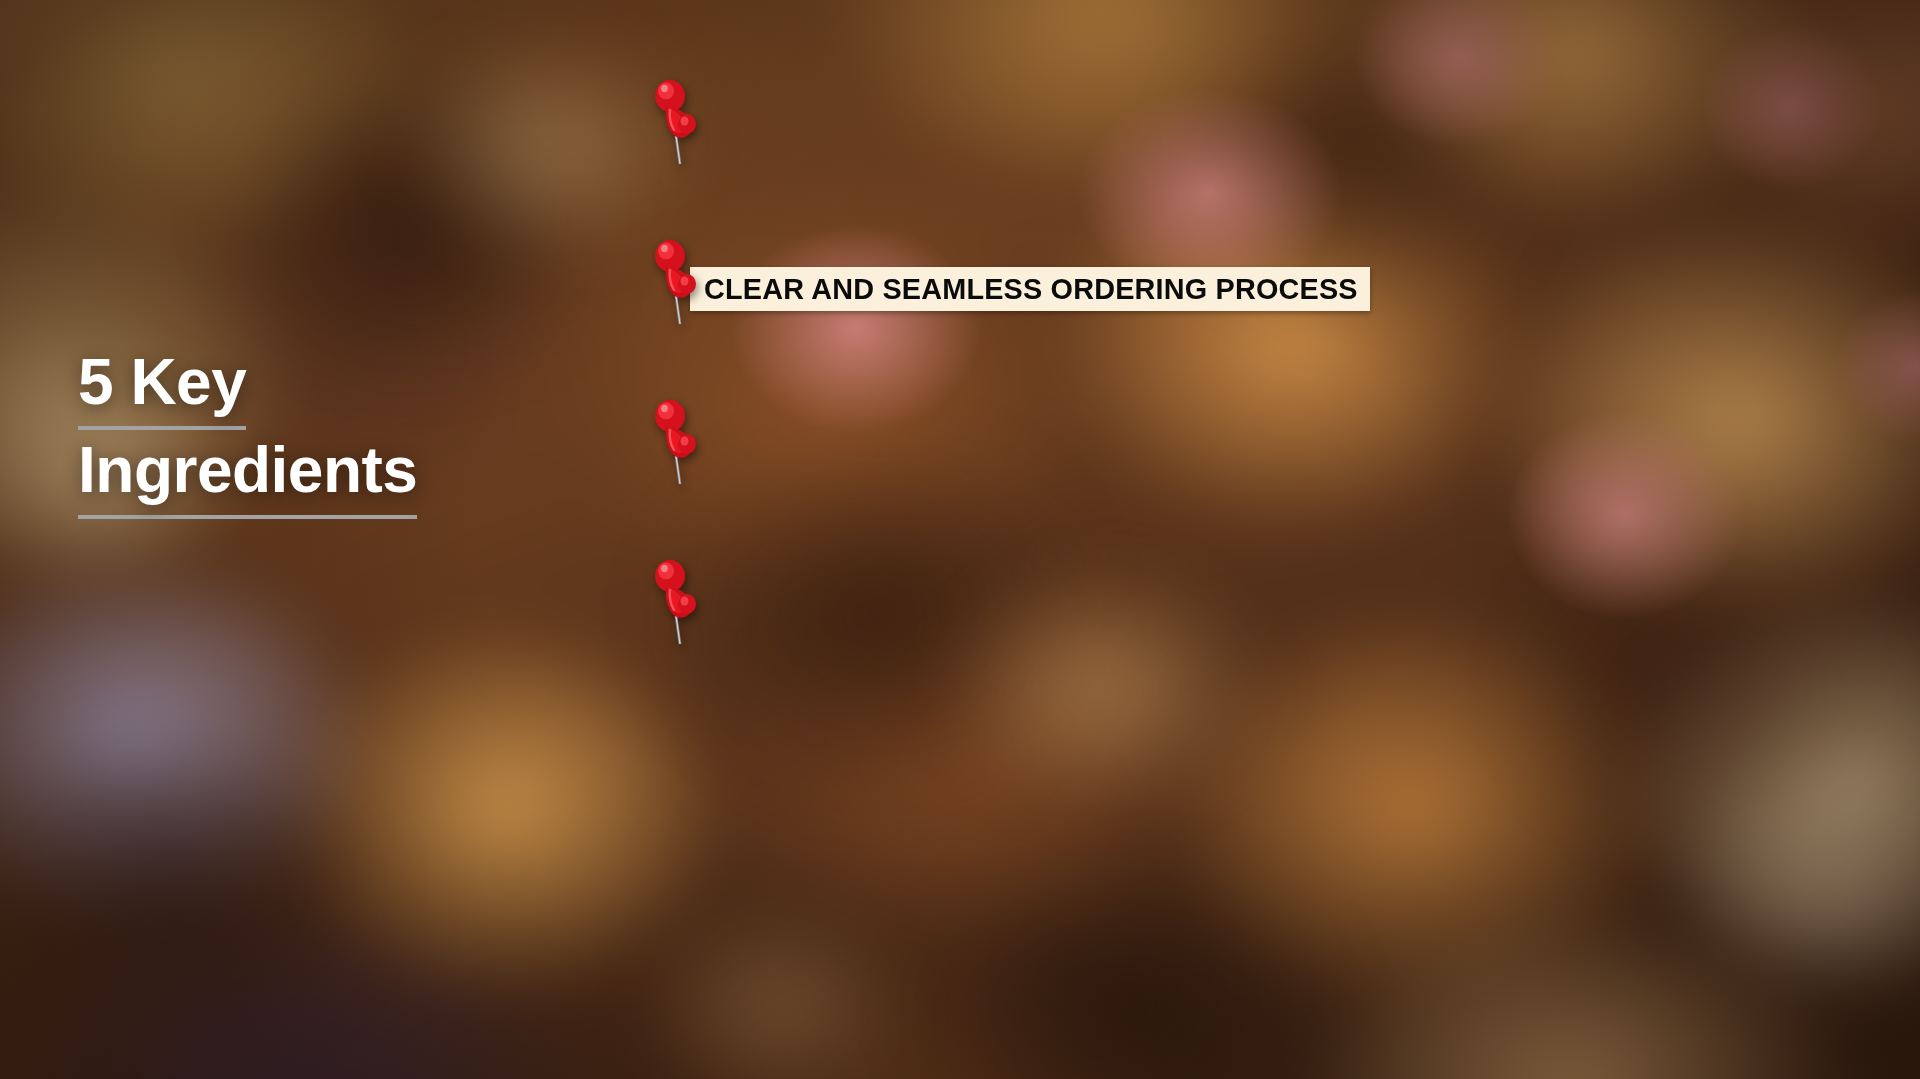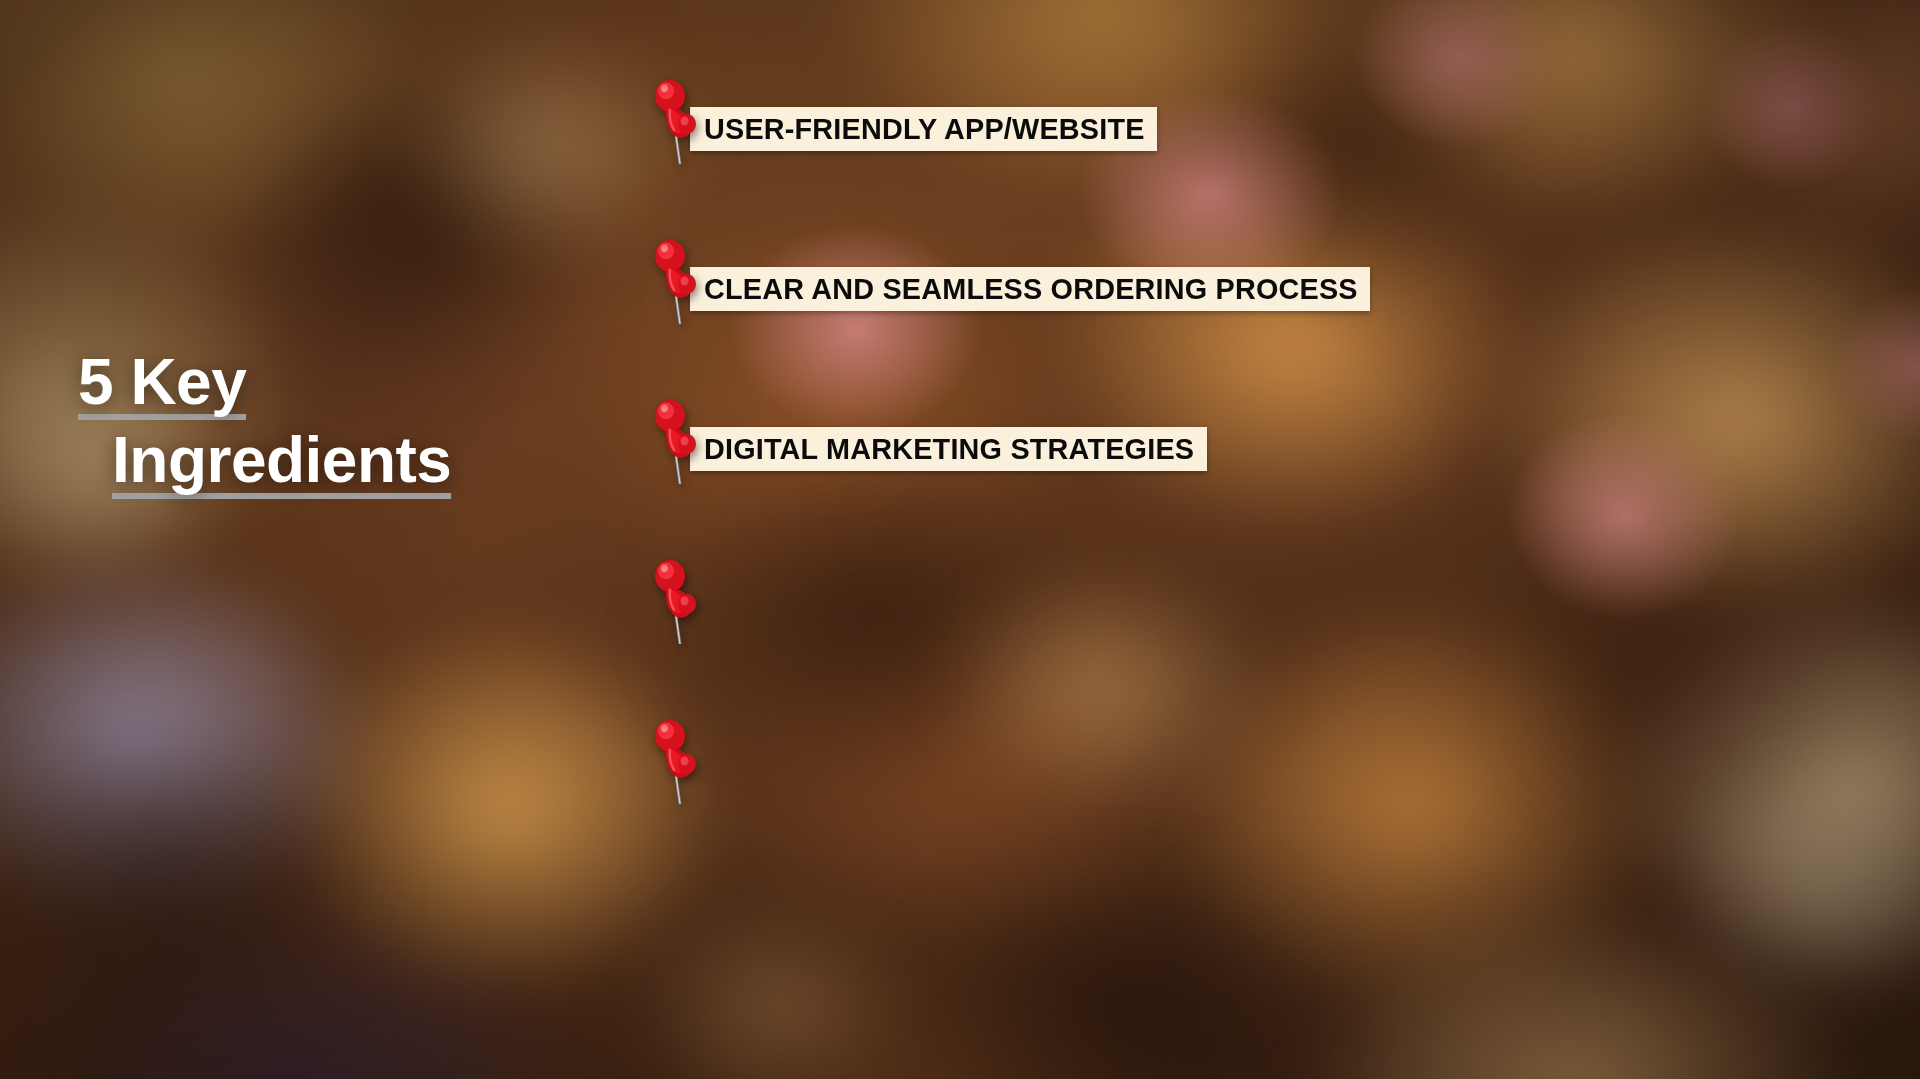--- a/index.html
+++ b/index.html
@@ -110,24 +110,24 @@
     font-family:"Liberation Sans", sans-serif;
     font-weight:700;
     font-size:64px;
     line-height:0.96;
     letter-spacing:-0.5px;
     white-space:nowrap;
     text-shadow:0 3px 18px rgba(0,0,0,.45);
   }
   .title-line .ul{
     display:inline-block;
-    border-bottom:6px solid #a3a3a3;
-    padding-bottom:1px;
-  }
-  .title-line-2{ margin-top:10px;margin-left:34px; }
+    border-bottom:4px solid #a3a3a3;
+    padding-bottom:13px;
+  }
+  .title-line-2{ margin-top:10px; }
 
   
   .list{
     position:absolute;
     left:646px; top:96px;
     width:1240px;
     z-index:6;
   }
   .list-item{
     position:relative;
@@ -195,60 +195,40 @@
         <path d="M30 62 L34 90" stroke="#d8d8dd" stroke-width="1" fill="none"></path>
         <ellipse cx="24" cy="22" rx="15" ry="16" fill="#d4111c"></ellipse>
         <ellipse cx="20" cy="17" rx="8" ry="8.5" fill="#f0313b"></ellipse>
         <ellipse cx="18.5" cy="14.5" rx="3.4" ry="3.8" fill="#ff8b90" opacity=".85"></ellipse>
         <path d="M20 33 C19 44 21 52 25 58 C32 68 44 64 46 54 C48 45 40 40 34 36 Z" fill="#c80f1a"></path>
         <path d="M22 33 C21 43 23 51 27 56 C31 61 38 60 40 54 C42 47 34 42 29 37 Z" fill="#e81722"></path>
         <ellipse cx="41" cy="50" rx="9" ry="10" fill="#d4111c"></ellipse>
         <ellipse cx="38.5" cy="47" rx="4" ry="4.5" fill="#f4444c" opacity=".9"></ellipse>
         <path d="M24 36 C23 44 25 51 28 56" stroke="#ff6d73" stroke-width="2.4" fill="none" opacity=".7" stroke-linecap="round"></path>
       </svg>
-      <div class="band" style="width: 467px;">
-        <span class="band-text">USER-FRIENDLY APP/WEBSITE</span>
-      </div>
     </div>
 
     <div class="list-item">
       <svg class="pin" viewBox="0 0 58 92">
         <path d="M30 62 L34 90" stroke="#8e8e94" stroke-width="2.6" fill="none"></path>
         <path d="M30 62 L34 90" stroke="#d8d8dd" stroke-width="1" fill="none"></path>
         <ellipse cx="24" cy="22" rx="15" ry="16" fill="#d4111c"></ellipse>
         <ellipse cx="20" cy="17" rx="8" ry="8.5" fill="#f0313b"></ellipse>
         <ellipse cx="18.5" cy="14.5" rx="3.4" ry="3.8" fill="#ff8b90" opacity=".85"></ellipse>
         <path d="M20 33 C19 44 21 52 25 58 C32 68 44 64 46 54 C48 45 40 40 34 36 Z" fill="#c80f1a"></path>
         <path d="M22 33 C21 43 23 51 27 56 C31 61 38 60 40 54 C42 47 34 42 29 37 Z" fill="#e81722"></path>
         <ellipse cx="41" cy="50" rx="9" ry="10" fill="#d4111c"></ellipse>
         <ellipse cx="38.5" cy="47" rx="4" ry="4.5" fill="#f4444c" opacity=".9"></ellipse>
         <path d="M24 36 C23 44 25 51 28 56" stroke="#ff6d73" stroke-width="2.4" fill="none" opacity=".7" stroke-linecap="round"></path>
       </svg>
       <div class="band" style="width: 680px;">
         <span class="band-text">CLEAR AND SEAMLESS ORDERING PROCESS</span>
       </div>
     </div>
 
-    <div class="list-item">
-      <svg class="pin" viewBox="0 0 58 92">
-        <path d="M30 62 L34 90" stroke="#8e8e94" stroke-width="2.6" fill="none"></path>
-        <path d="M30 62 L34 90" stroke="#d8d8dd" stroke-width="1" fill="none"></path>
-        <ellipse cx="24" cy="22" rx="15" ry="16" fill="#d4111c"></ellipse>
-        <ellipse cx="20" cy="17" rx="8" ry="8.5" fill="#f0313b"></ellipse>
-        <ellipse cx="18.5" cy="14.5" rx="3.4" ry="3.8" fill="#ff8b90" opacity=".85"></ellipse>
-        <path d="M20 33 C19 44 21 52 25 58 C32 68 44 64 46 54 C48 45 40 40 34 36 Z" fill="#c80f1a"></path>
-        <path d="M22 33 C21 43 23 51 27 56 C31 61 38 60 40 54 C42 47 34 42 29 37 Z" fill="#e81722"></path>
-        <ellipse cx="41" cy="50" rx="9" ry="10" fill="#d4111c"></ellipse>
-        <ellipse cx="38.5" cy="47" rx="4" ry="4.5" fill="#f4444c" opacity=".9"></ellipse>
-        <path d="M24 36 C23 44 25 51 28 56" stroke="#ff6d73" stroke-width="2.4" fill="none" opacity=".7" stroke-linecap="round"></path>
-      </svg>
-      <div class="band" style="width: 517px;">
-        <span class="band-text">DIGITAL MARKETING STRATEGIES</span>
-      </div>
-    </div>
 
     <div class="list-item">
       <svg class="pin" viewBox="0 0 58 92">
         <path d="M30 62 L34 90" stroke="#8e8e94" stroke-width="2.6" fill="none"></path>
         <path d="M30 62 L34 90" stroke="#d8d8dd" stroke-width="1" fill="none"></path>
         <ellipse cx="24" cy="22" rx="15" ry="16" fill="#d4111c"></ellipse>
         <ellipse cx="20" cy="17" rx="8" ry="8.5" fill="#f0313b"></ellipse>
         <ellipse cx="18.5" cy="14.5" rx="3.4" ry="3.8" fill="#ff8b90" opacity=".85"></ellipse>
         <path d="M20 33 C19 44 21 52 25 58 C32 68 44 64 46 54 C48 45 40 40 34 36 Z" fill="#c80f1a"></path>
         <path d="M22 33 C21 43 23 51 27 56 C31 61 38 60 40 54 C42 47 34 42 29 37 Z" fill="#e81722"></path>

